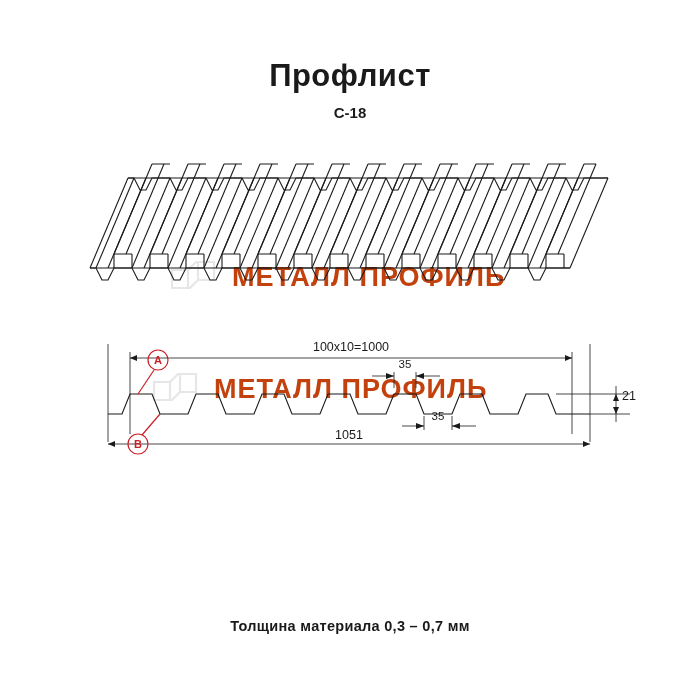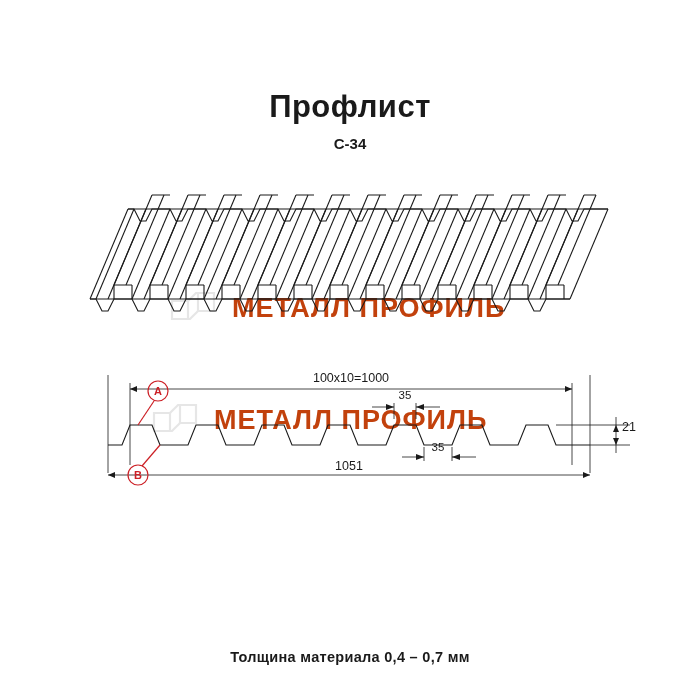--- a/index.html
+++ b/index.html
@@ -11,21 +11,20 @@
     height: 700px;
     background: #ffffff;
     font-family: "Liberation Sans", sans-serif;
     color: #1a1a1a;
     position: relative;
     overflow: hidden;
   }
   .page {
     position: absolute;
     inset: 0;
-    margin-top: 31px;
   }
   .title {
     position: absolute;
     top: 58px;
     left: 0;
     width: 700px;
     text-align: center;
     font-size: 31px;
     font-weight: bold;
     letter-spacing: 0.5px;
@@ -88,21 +87,21 @@
   .redtxt { fill: #cc2026; font-size: 11px; font-weight: bold; font-family: "Liberation Sans", sans-serif; }
   .dtxt { fill: #1a1a1a; font-size: 12.5px; font-family: "Liberation Sans", sans-serif; }
   .dtxt-sm { fill: #1a1a1a; font-size: 11.5px; font-family: "Liberation Sans", sans-serif; }
 </style>
 </head>
 <body>
 
 <div class="page">
 
   <div class="title">Профлист</div>
-  <div class="subtitle">С-34</div>
+  <div class="subtitle">С-18</div>
 
   <div class="wm wm1">МЕТАЛЛ ПРОФИЛЬ</div>
   <div class="wm wm2">МЕТАЛЛ ПРОФИЛЬ</div>
 
   <div class="wm-icon" style="top:258px; left:168px;">
     <svg width="62" height="42" viewBox="0 0 62 42">
       <path d="M4 30 L4 12 L20 12 L28 4 L46 4 L46 22 L30 22 L22 30 Z" fill="none" stroke="#e6e6e6" stroke-width="2.2"></path>
       <path d="M20 12 L20 30" fill="none" stroke="#e6e6e6" stroke-width="2.2"></path>
       <path d="M30 22 L30 4" fill="none" stroke="#e6e6e6" stroke-width="2.2"></path>
     </svg>
@@ -288,14 +287,14 @@
       </g>
 
       <g>
         <circle class="red" cx="78" cy="120" r="10"></circle>
         <text class="redtxt" x="78" y="124" text-anchor="middle">B</text>
         <path class="red" d="M82 111 L100 90"></path>
       </g>
     </svg>
   </div>
 
-  <div class="footnote">Толщина материала 0,4 – 0,7 мм</div>
+  <div class="footnote">Толщина материала 0,3 – 0,7 мм</div>
 </div>
 
 </body></html>

